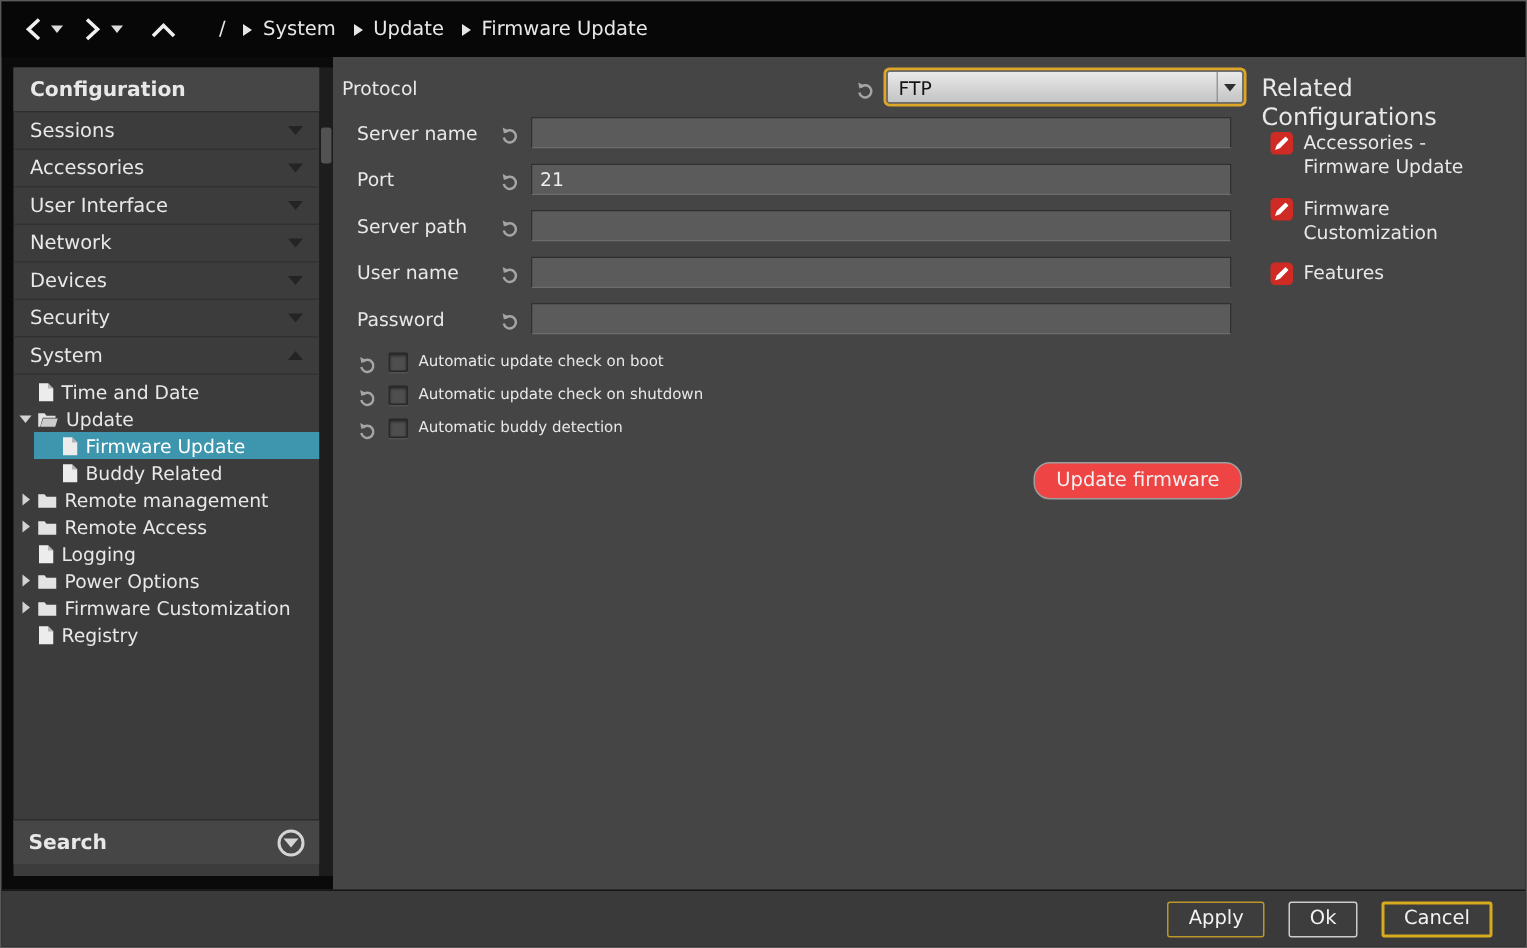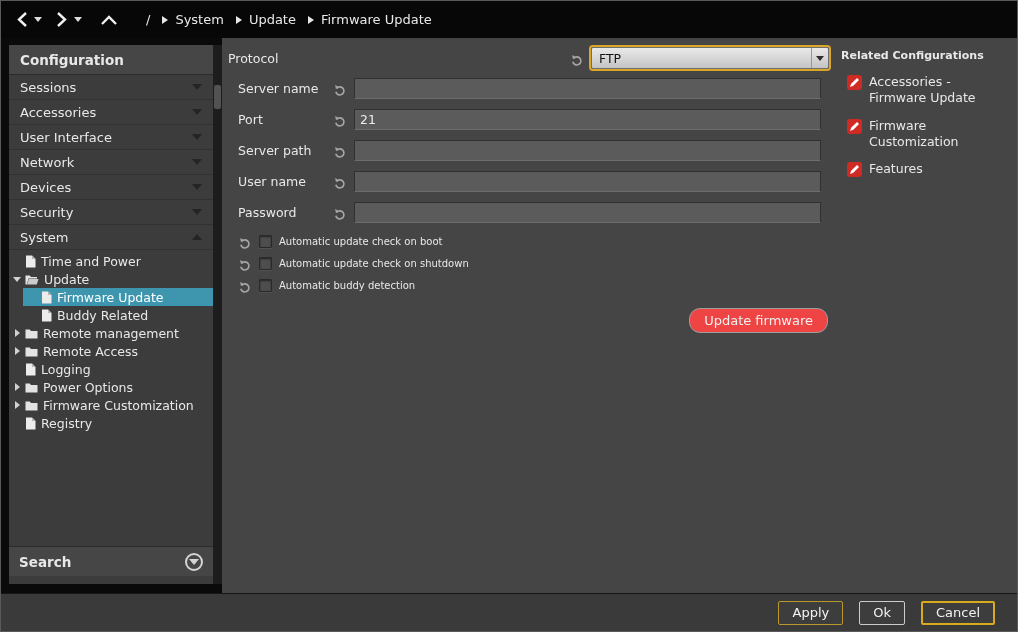--- a/index.html
+++ b/index.html
@@ -62,21 +62,21 @@
     border-radius:1px; color:#ececec; font-size:12.5px; padding:0 5px; font-family:"DejaVu Sans",sans-serif; outline:none; }
   .chk-row { height:18px; display:flex; align-items:center; padding-left:16px; margin-bottom:4px; }
   .checkbox { width:13px; height:13px; background:#4e4e4e; border:1px solid #292929; border-radius:1px;
     box-shadow:inset 0 1px 2px rgba(0,0,0,.55), 0 1px 0 rgba(255,255,255,.07); margin-right:7px; cursor:pointer; flex:none; }
   .chk-label { font-size:10px; }
   .btn-row { margin-top:14px; display:flex; justify-content:flex-end; padding-right:9px; }
   .update-btn { height:25px; padding:0 14px; background:#ef4444; border:1px solid #9d9d9d; border-radius:11px;
     color:#f0f0f0; font-size:13px; display:flex; align-items:center; cursor:pointer; }
   
   .related-col { flex:1; padding:11px 6px 0 4px; }
-  .related-title { font-weight:bold; font-size:11px; margin-bottom:12px; }
+  .related-title { font-weight:normal; font-size:16px; }
   .rel-item { display:flex; gap:7px; margin-bottom:11px; padding-left:6px; cursor:pointer; }
   .rel-ic { width:15px; height:15px; background:#cf2a24; border-radius:3px; flex:none;
     display:flex; align-items:center; justify-content:center; margin-top:1px; }
   .rel-label { font-size:12.5px; line-height:1.3; width:140px; }
   
   .footer { position:absolute; left:0; bottom:0; width:100%; height:38px; background:#3a3a3a;
     border-top:1px solid #161616; display:flex; align-items:center; justify-content:flex-end; gap:16px; padding-right:22px; }
   .fbtn { height:24px; padding:0 13px; background:#3d3d3d; color:#f2f2f2; font-size:13px;
     border-radius:2px; display:flex; align-items:center; cursor:pointer; }
   .fbtn.apply  { border:1px solid #b9972b; }
@@ -161,21 +161,21 @@
 
     <div class="tree">
       <div class="trow lvl1">
         <span class="tcaret"></span>
         <span class="ticon">
           <svg width="11" height="13" viewBox="0 0 11 13">
               <path d="M1 .5h6L10.5 4v8.5H1z" fill="#ececec"></path>
               <path d="M7 .5V4h3.5z" fill="#b5b5b5"></path>
             </svg>
         </span>
-        <span class="tlabel">Time and Power</span>
+        <span class="tlabel">Time and Date</span>
       </div>
       <div class="trow lvl1">
         <span class="tcaret">
             <span class="tri-down"></span>
           </span>
         <span class="ticon">
           <svg width="14" height="11" viewBox="0 0 14 11">
               <path d="M.5 1.5h4.2l1.3 1.6h6v1.4H3.5L1.8 10.5H.5z" fill="#e3e3e3"></path>
               <path d="M3.8 5h9.7l-1.7 5.5H2z" fill="#cccccc"></path>
             </svg>

